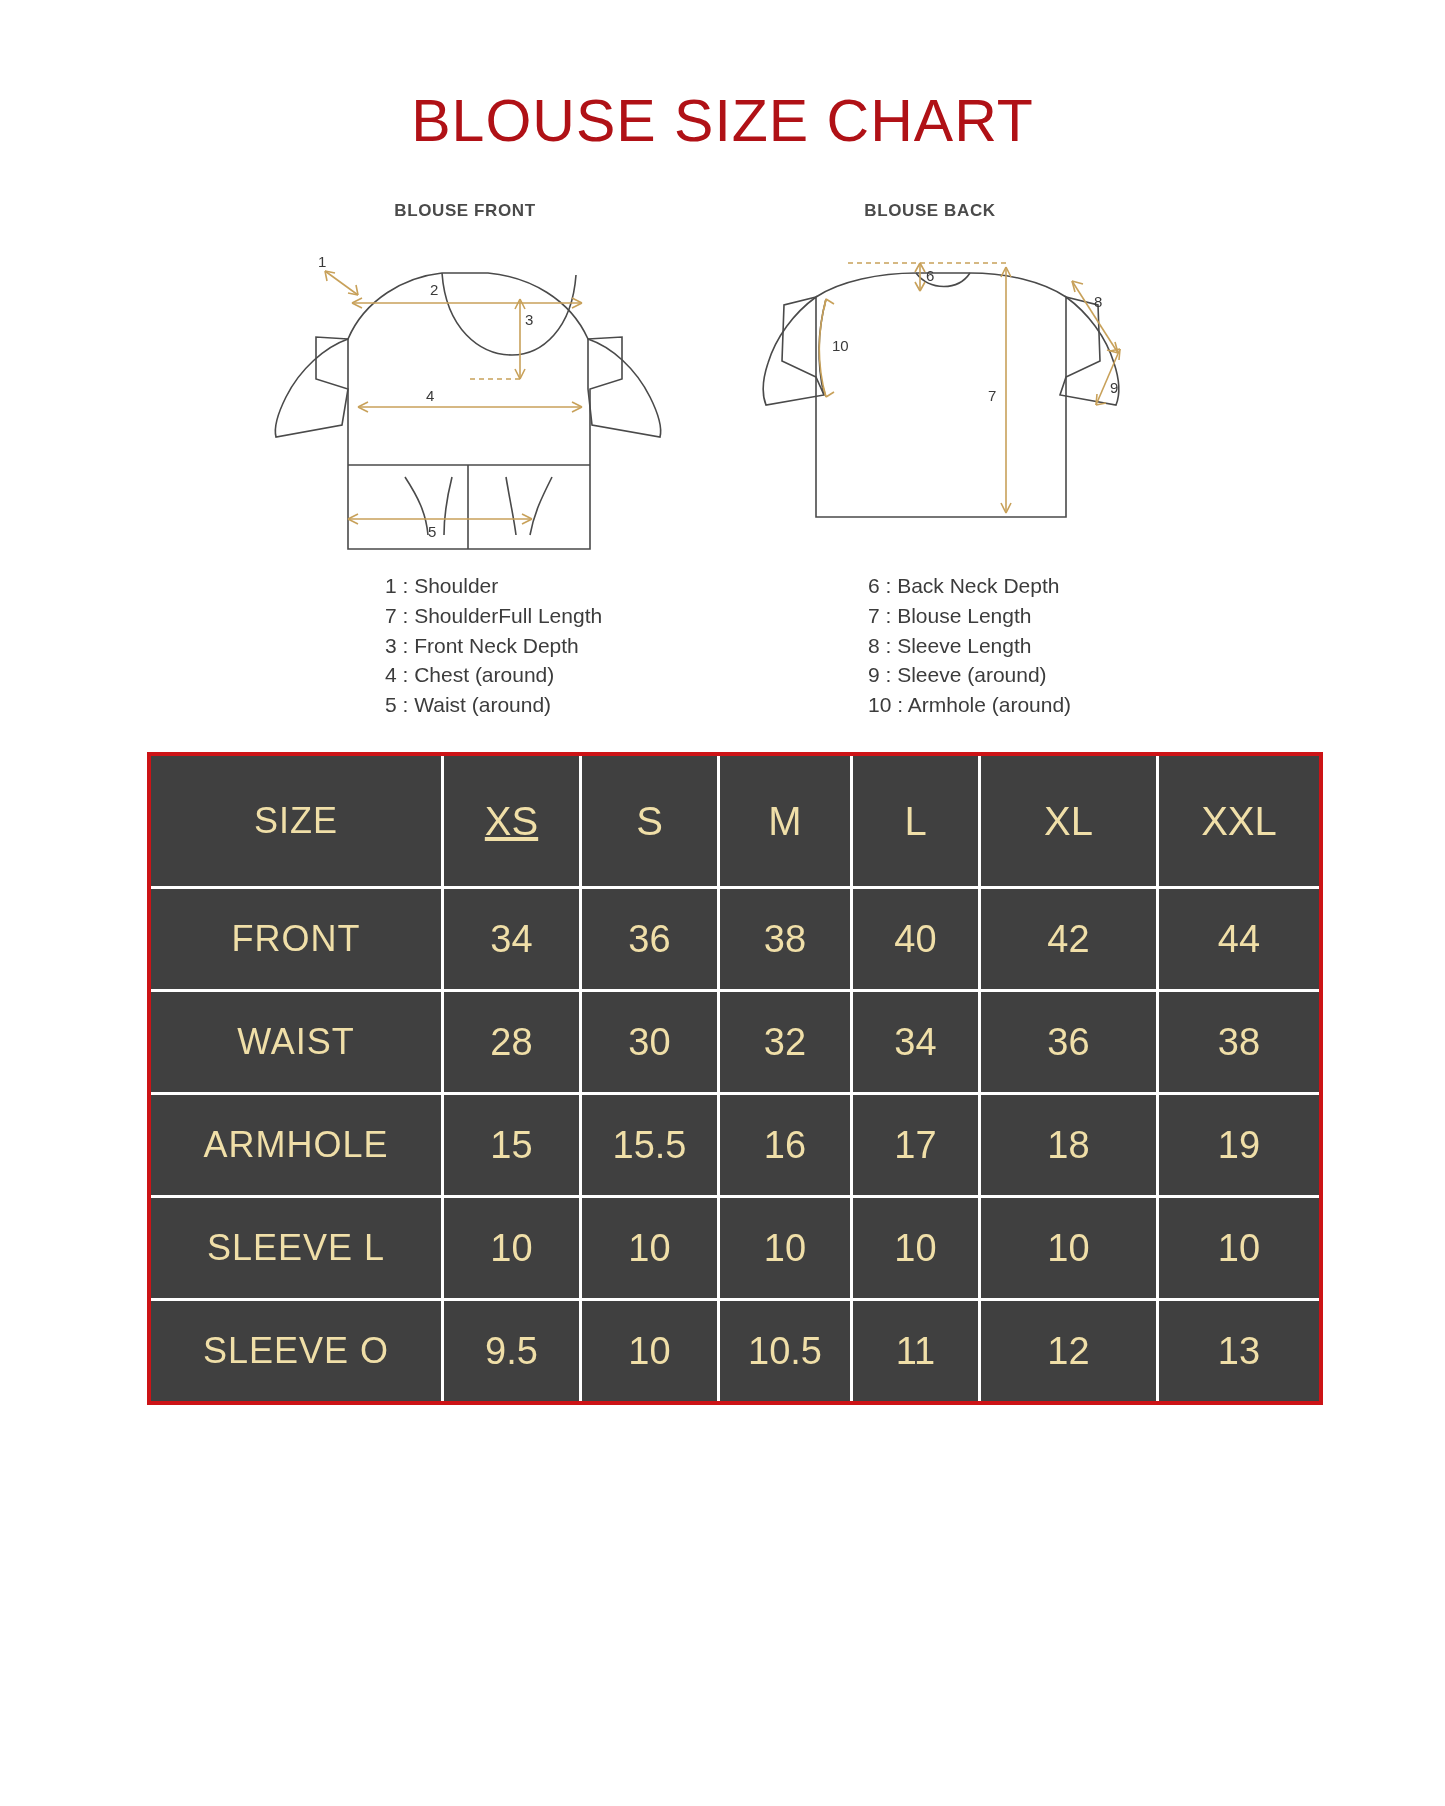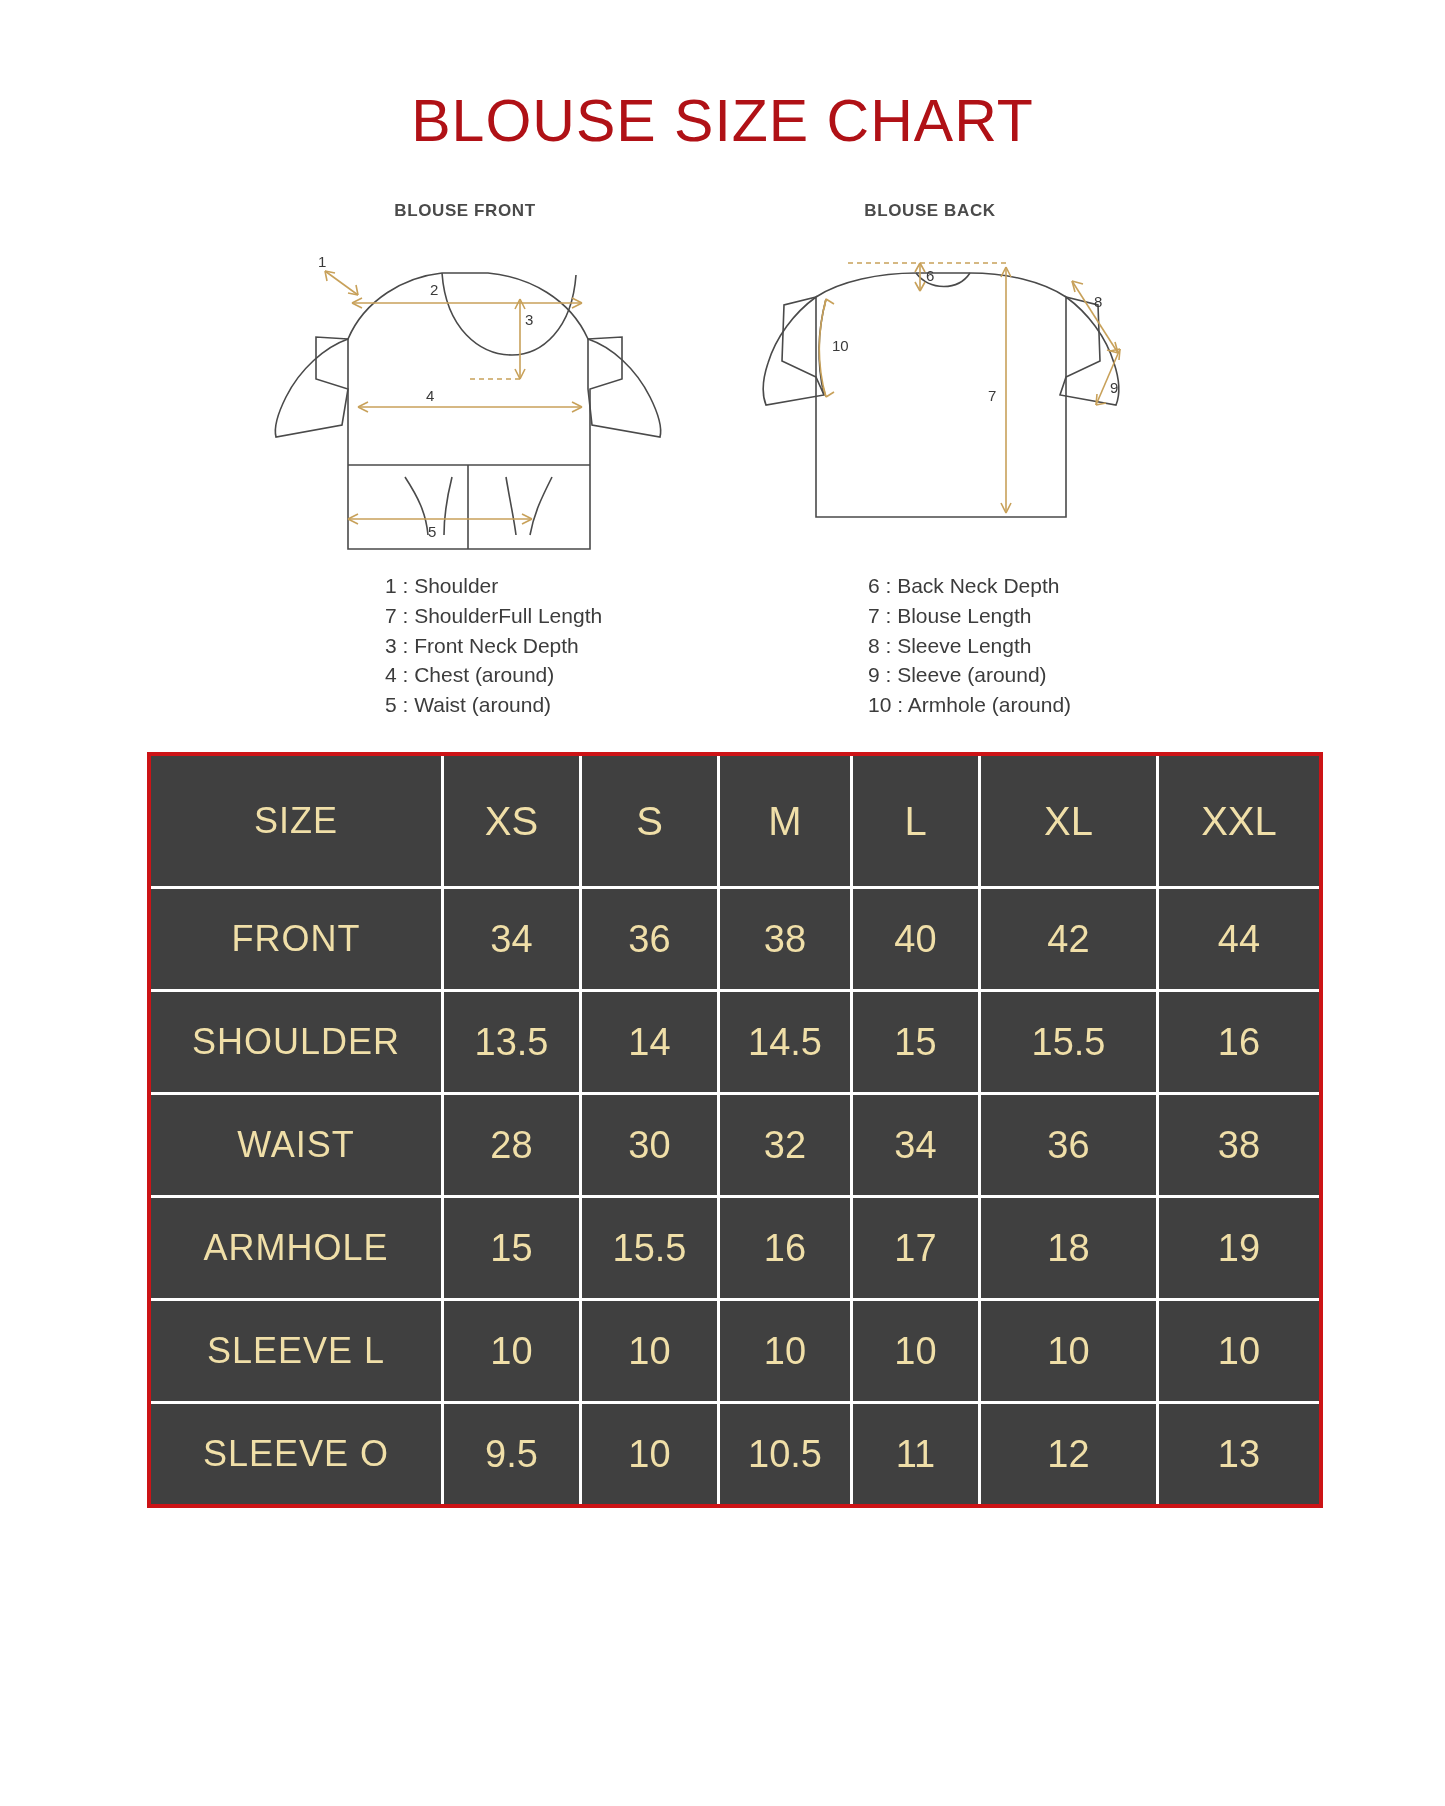--- a/index.html
+++ b/index.html
@@ -99,21 +99,21 @@
     font-size: 36px;
     letter-spacing: 1px;
     width: 290px;
   }
   td.val {
     font-size: 38px;
   }
   td.hdr {
     font-size: 40px;
   }
-  .c-xs  { width: 135px; }
+  .c-xs  { width: 135px; text-decoration: underline; }
   .c-s   { width: 135px; }
   .c-m   { width: 130px; }
   .c-l   { width: 125px; }
   .c-xl  { width: 175px; }
   .c-xxl { width: 160px; }
 
   
   table.size-table {
     border: 4px solid #cc1316;
   }
@@ -267,29 +267,20 @@
         <tr>
           <td class="rowhead">FRONT</td>
           <td class="val">34</td>
           <td class="val">36</td>
           <td class="val">38</td>
           <td class="val">40</td>
           <td class="val">42</td>
           <td class="val">44</td>
         </tr>
 
-        <tr>
-          <td class="rowhead">SHOULDER</td>
-          <td class="val">13.5</td>
-          <td class="val">14</td>
-          <td class="val">14.5</td>
-          <td class="val">15</td>
-          <td class="val">15.5</td>
-          <td class="val">16</td>
-        </tr>
 
         <tr>
           <td class="rowhead">WAIST</td>
           <td class="val">28</td>
           <td class="val">30</td>
           <td class="val">32</td>
           <td class="val">34</td>
           <td class="val">36</td>
           <td class="val">38</td>
         </tr>

